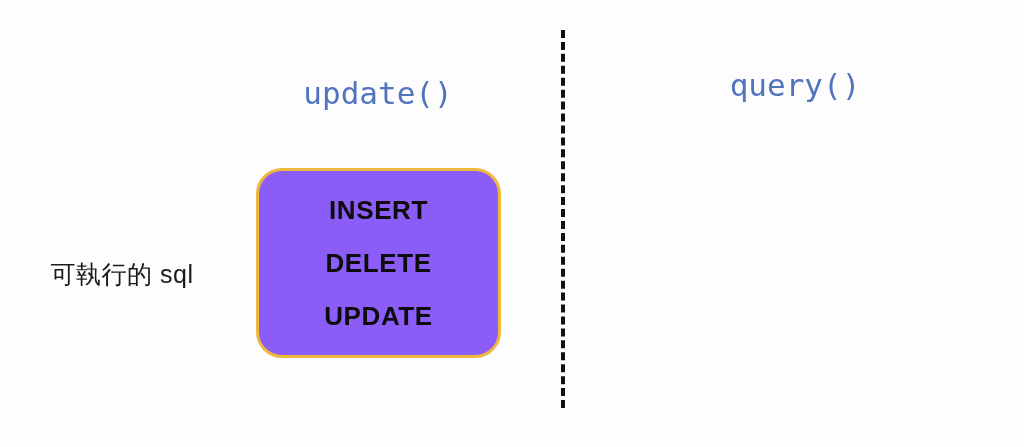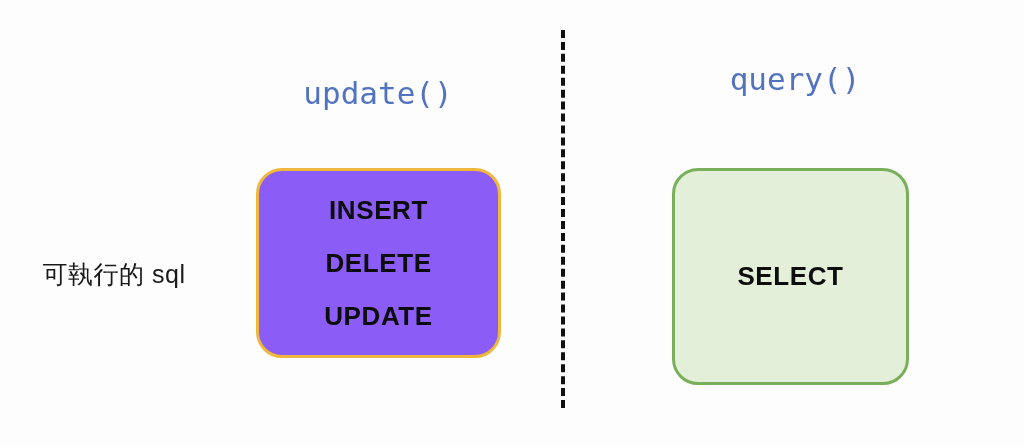--- a/index.html
+++ b/index.html
@@ -15,21 +15,21 @@
   }
   #canvas {
     position: relative;
     width: 1024px;
     height: 447px;
   }
 
   
   .side-label {
     position: absolute;
-    left: 4px;
+    left: 12px;
     top: 258px;
     width: 220px;
     text-align: center;
     font-size: 25px;
     font-weight: 400;
     color: #1a1a1a;
     letter-spacing: 0.5px;
     white-space: nowrap;
   }
 
@@ -44,21 +44,21 @@
     letter-spacing: 0px;
     white-space: nowrap;
   }
   .method-caption.left-group {
     left: 255px;
     top: 75px;
     width: 246px;
   }
   .method-caption.right-group {
     left: 610px;
-    top: 58px;
+    top: 64px;
     width: 370px;
     line-height: 43px;
   }
   .method-caption .m-line {
     display: block;
   }
 
   
   .stmt-box {
     position: absolute;
@@ -124,17 +124,14 @@
     <span class="stmt">DELETE</span>
     <span class="stmt">UPDATE</span>
   </div>
 
   <div id="divider"></div>
 
   <div class="method-caption right-group">
     <span class="m-line">query()</span>
   </div>
 
-  <div class="stmt-box" id="read-box">
-    <span class="stmt">SELECT</span>
-  </div>
 
 </div>
 
 </body></html>

